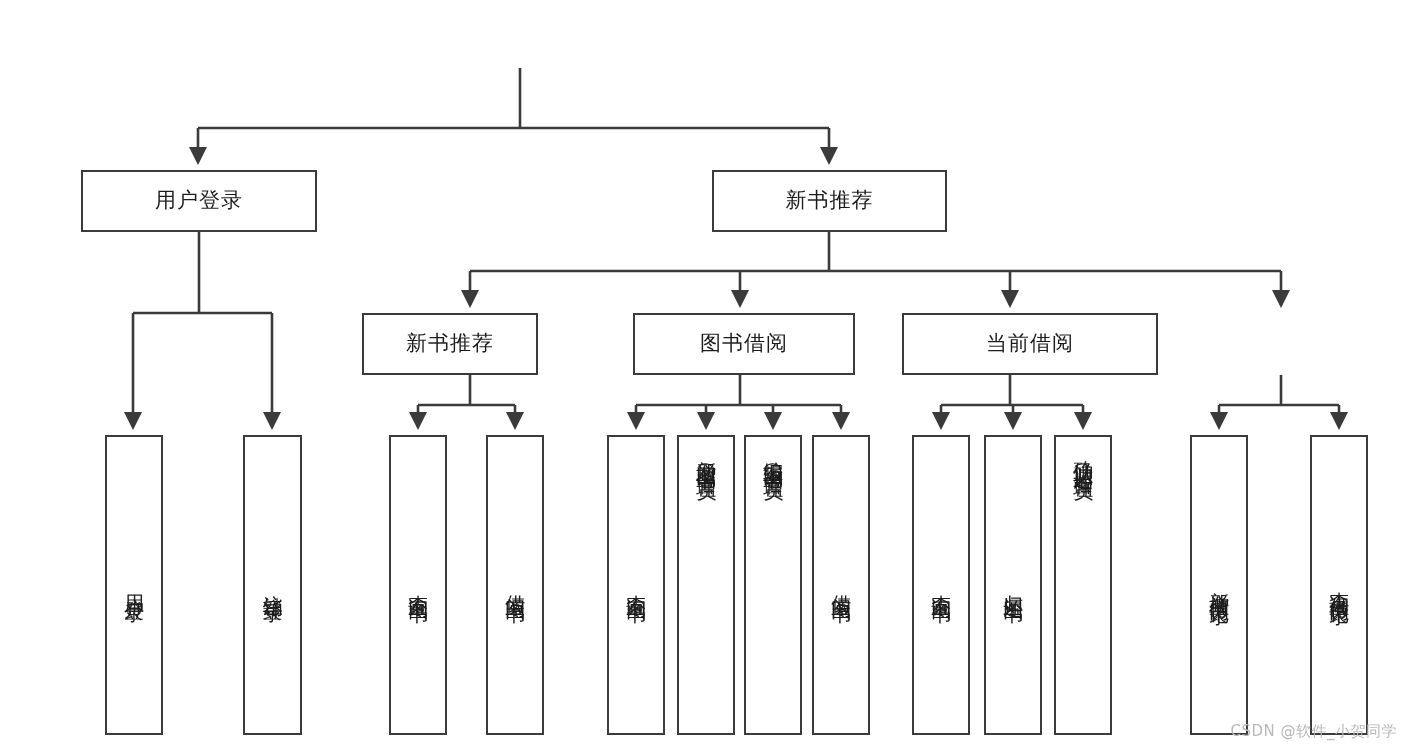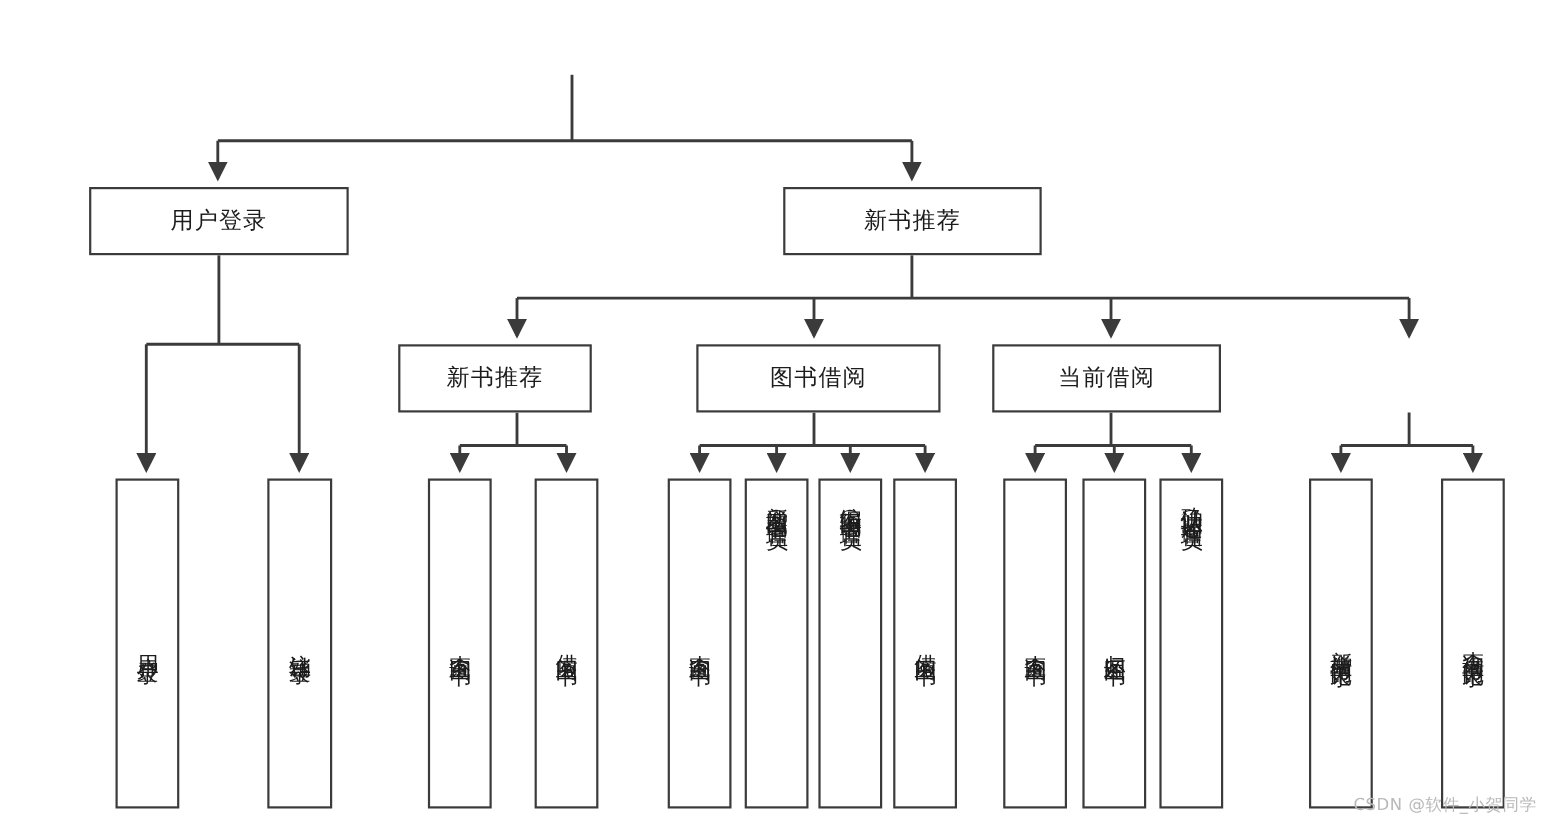--- a/index.html
+++ b/index.html
@@ -138,21 +138,21 @@
   <div class="node horiz" style="left:712px; top:170px; width:235px; height:62px;">
     <span>新书推荐</span>
   </div>
 
   <div class="node horiz" style="left:362px; top:313px; width:176px; height:62px;">
     <span>新书推荐</span>
   </div>
   <div class="node horiz" style="left:633px; top:313px; width:222px; height:62px;">
     <span>图书借阅</span>
   </div>
-  <div class="node horiz" style="left:902px; top:313px; width:208px; height:62px;">
+  <div class="node horiz" style="left:902px; top:313px; width:256px; height:62px;">
     <span>当前借阅</span>
   </div>
 
   <div class="node vert centered" style="left:105px; top:435px; width:58px; height:300px;">
     <span class="vlabel">用户登录</span>
   </div>
   <div class="node vert centered" style="left:243px; top:435px; width:59px; height:300px;">
     <span class="vlabel">注销登录</span>
   </div>
 

